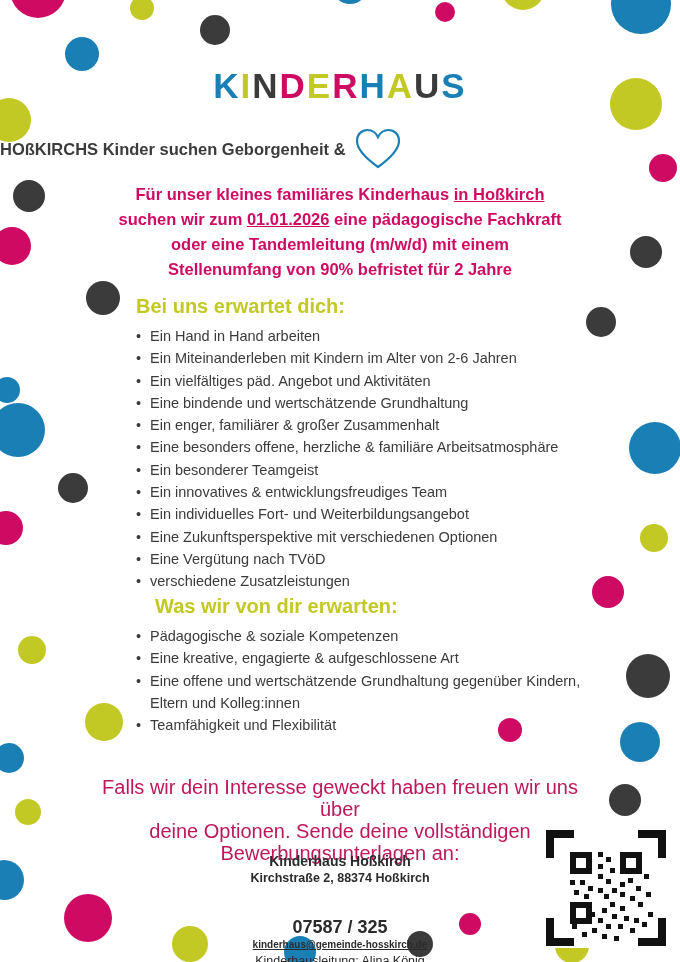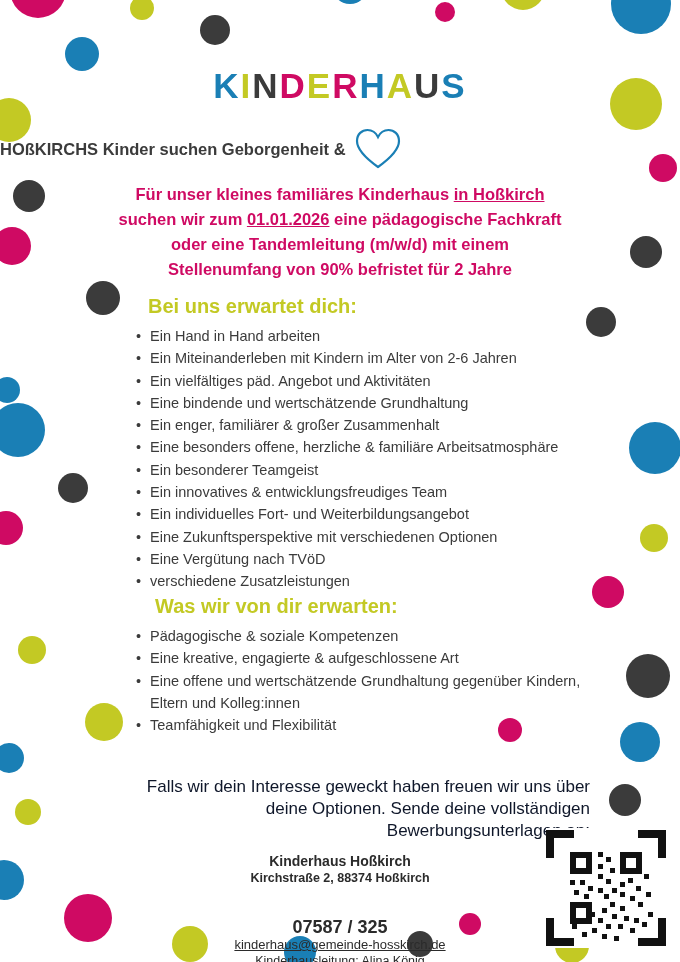--- a/index.html
+++ b/index.html
@@ -80,21 +80,21 @@
   #intro .u { text-decoration: underline; }
   
   .sec-heading {
     color: #c3c924;
     font-weight: bold;
     font-size: 20px;
   }
   #sec1-heading {
     position: absolute;
     top: 295px;
-    left: 148px;
+    left: 136px;
     text-align: center;
   }
   #sec2-heading {
     position: absolute;
     top: 595px;
     left: 155px;
   }
   ul.bullets {
     margin: 0;
     padding: 0;
@@ -126,23 +126,23 @@
     top: 625px;
     left: 134px;
     width: 460px;
   }
   
   #closing {
     position: absolute;
     top: 776px;
     left: 90px;
     width: 500px;
-    text-align: right;
-    color: #0f172a;
-    font-size: 17px;
+    text-align: center;
+    color: #be185d;
+    font-size: 20px;
     line-height: 22px;
   }
   
   #contact {
     position: absolute;
     top: 852px;
     left: 90px;
     width: 500px;
     text-align: center;
     color: #2b2b2b;
@@ -157,22 +157,22 @@
     font-weight: bold;
     line-height: 17px;
   }
   #contact .phone {
     font-size: 18px;
     font-weight: bold;
     line-height: 17px;
     margin-top: 32px;
   }
   #contact .mail {
-    font-size: 13px;
-    font-weight: normal;
+    font-size: 10px;
+    font-weight: bold;
     line-height: 17px;
     text-decoration: underline;
   }
   #contact .lead {
     font-size: 12.5px;
     line-height: 17px;
   }
   
   #qr {
     position: absolute;

